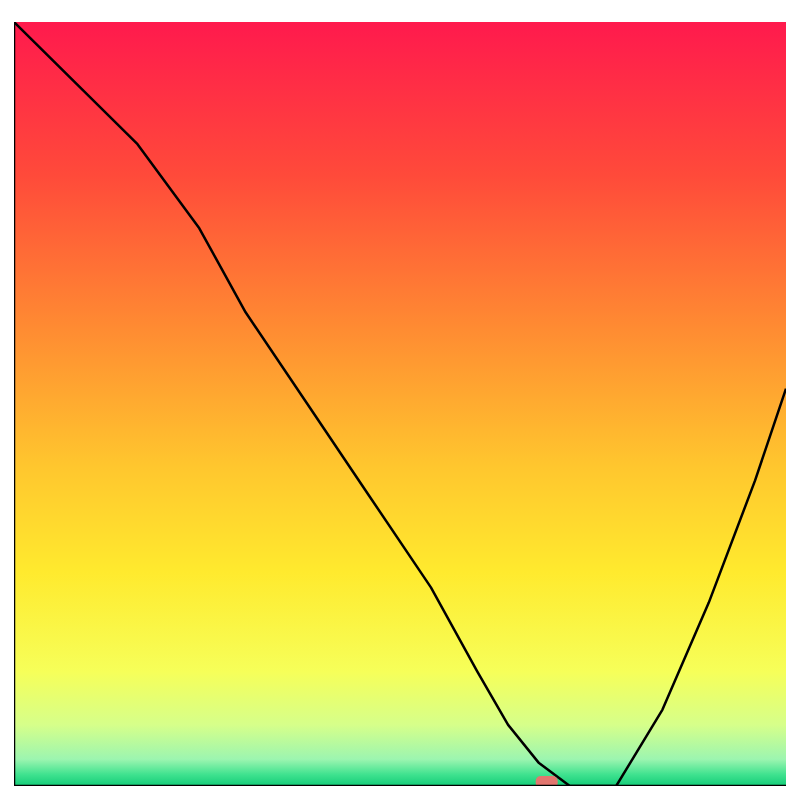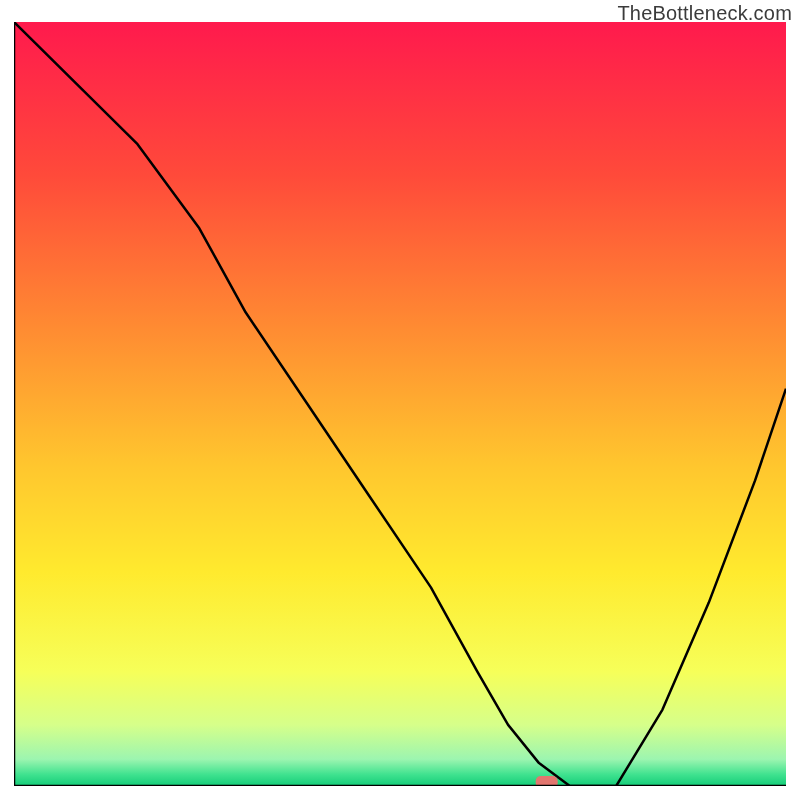--- a/index.html
+++ b/index.html
@@ -52,21 +52,20 @@
   .marker {
     fill: #e2766f;
     stroke: none;
   }
 </style>
 </head>
 <body>
 
 <div class="chart-wrap">
 
-  <div class="attribution">TheBottleneck.com</div>
 
   <div class="plot-area">
     <svg viewBox="0 0 772 764" preserveAspectRatio="none">
       <defs>
         <linearGradient id="bg-grad" x1="0" y1="0" x2="0" y2="1">
             <stop offset="0%" stop-color="#ff1a4d"></stop>
             <stop offset="20%" stop-color="#ff4a3a"></stop>
             <stop offset="40%" stop-color="#ff8b32"></stop>
             <stop offset="57.99999999999999%" stop-color="#ffc62e"></stop>
             <stop offset="72%" stop-color="#ffea2e"></stop>

